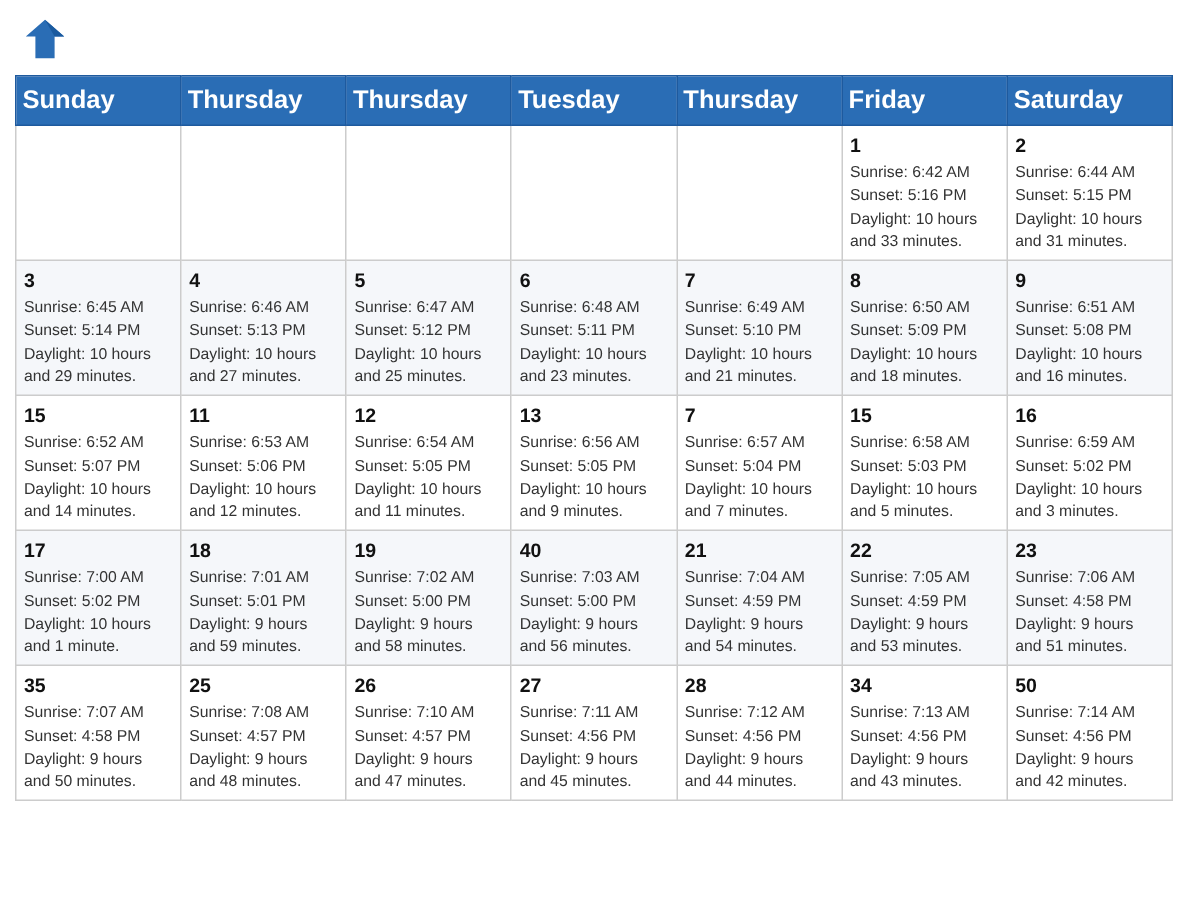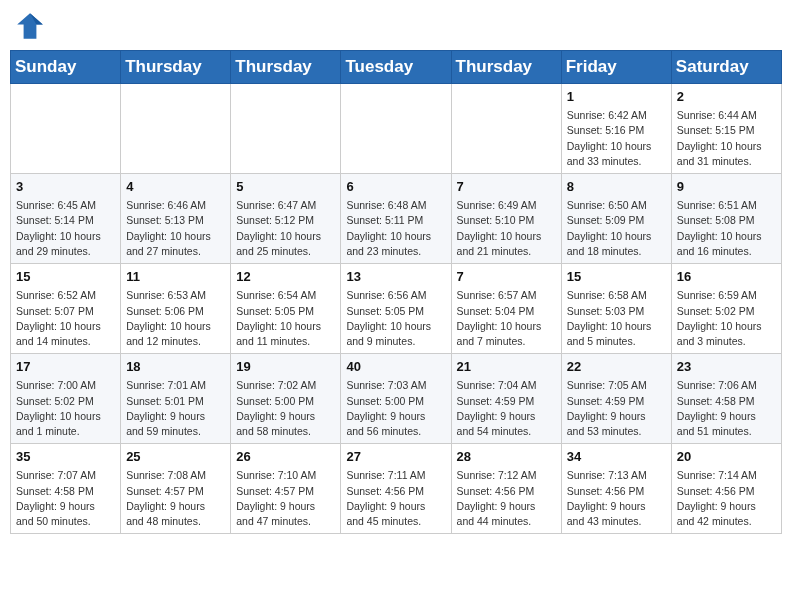--- a/index.html
+++ b/index.html
@@ -248,18 +248,18 @@
         </td>
         <td>
           <span class="day-num">28</span>
           <div class="day-info">Sunrise: 7:12 AM<br>Sunset: 4:56 PM<br>Daylight: 9 hours and 44 minutes.</div>
         </td>
         <td>
           <span class="day-num">34</span>
           <div class="day-info">Sunrise: 7:13 AM<br>Sunset: 4:56 PM<br>Daylight: 9 hours and 43 minutes.</div>
         </td>
         <td>
-          <span class="day-num">20</span>
+          <span class="day-num">50</span>
           <div class="day-info">Sunrise: 7:14 AM<br>Sunset: 4:56 PM<br>Daylight: 9 hours and 42 minutes.</div>
         </td>
       </tr>
     </tbody>
 </table>
 
 </body></html>

